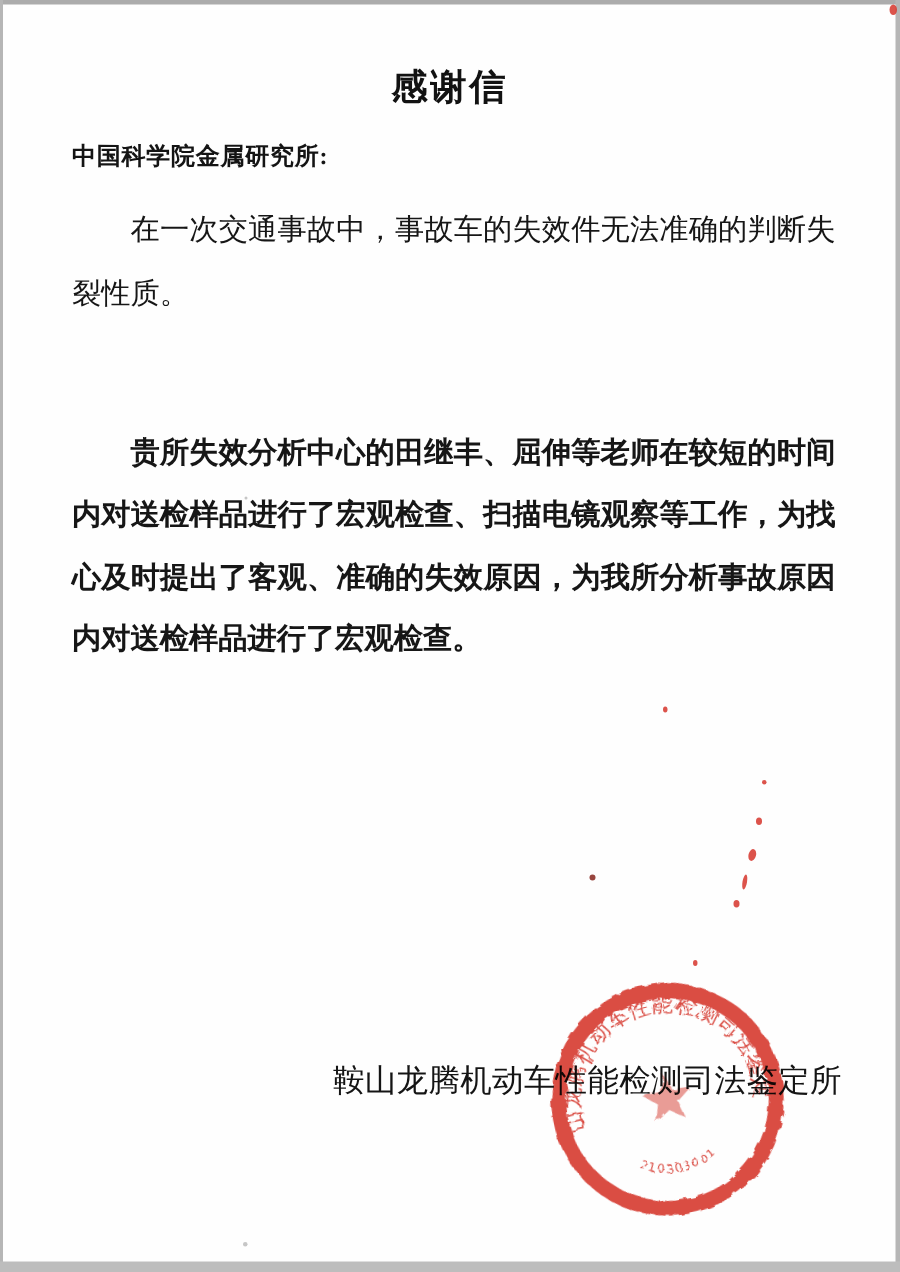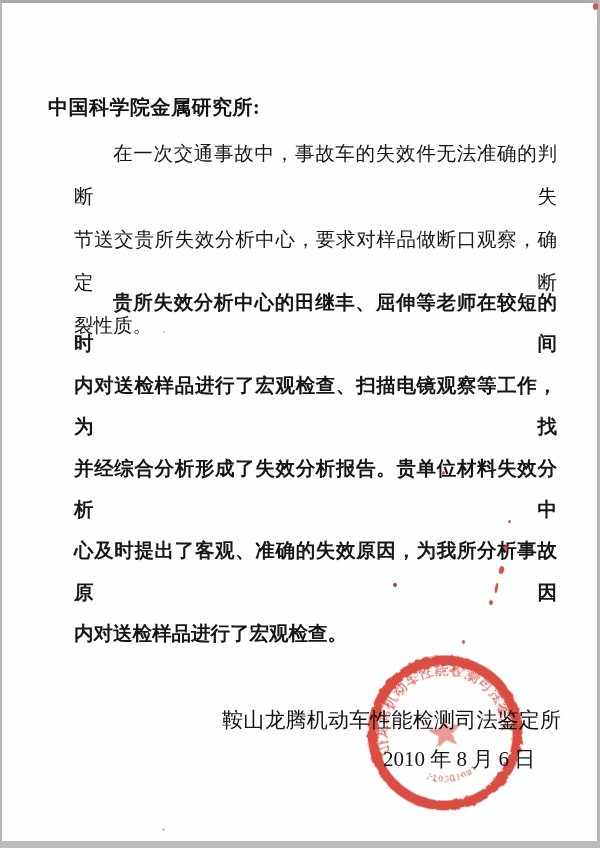--- a/index.html
+++ b/index.html
@@ -16,26 +16,26 @@
   .edge-right{left:597px;top:0;width:3px;height:848px;background:#b6b6b6;}
   .edge-bottom{left:0;top:841px;width:600px;height:7px;background:#bdbdbd;}
 
   .title{
     position:absolute;left:0;top:42px;width:600px;
     text-align:center;font-size:24px;font-weight:bold;color:#121212;
     letter-spacing:2px;margin:0;
   }
   .salutation{
     position:absolute;left:48px;top:94px;
-    font-size:20px;font-weight:bold;color:#141414;letter-spacing:0.5px;
+    font-size:16px;font-weight:bold;color:#141414;letter-spacing:0.5px;
   }
   .para{position:absolute;left:48px;width:509px;color:#161616;font-size:19.5px;}
   .para-1{top:132px;line-height:43px;}
   .para-2{top:282px;line-height:41.4px;font-weight:bold;}
-  .line{text-align:justify;text-align-last:justify;white-space:normal;margin-left:26px;}
+  .line{text-align:justify;text-align-last:justify;white-space:normal;}
   .line.last{text-align-last:left;}
   .line.first{text-indent:39px;}
 
   .signature{
     position:absolute;left:222px;top:706px;
     font-size:21px;color:#141414;letter-spacing:0.2px;
   }
   .date{
     position:absolute;left:383px;top:745px;
     font-size:21px;color:#141414;
@@ -55,38 +55,36 @@
 </head>
 <body>
 
 <div class="page">
 
   <div class="edge edge-top"></div>
   <div class="edge edge-left"></div>
   <div class="edge edge-right"></div>
   <div class="edge edge-bottom"></div>
 
+  <h1 class="title">感谢信</h1>
 
   <div class="salutation">中国科学院金属研究所:</div>
 
   <div class="para para-1">
       <div class="line first">在一次交通事故中，事故车的失效件无法准确的判断失</div>
-      <div class="line">节送交贵所失效分析中心，要求对样品做断口观察，确定断</div>
       <div class="line last">裂性质。</div>
     </div>
   <div class="para para-2">
       <div class="line first">贵所失效分析中心的田继丰、屈伸等老师在较短的时间</div>
       <div class="line">内对送检样品进行了宏观检查、扫描电镜观察等工作，为找</div>
-      <div class="line">并经综合分析形成了失效分析报告。贵单位材料失效分析中</div>
       <div class="line">心及时提出了客观、准确的失效原因，为我所分析事故原因</div>
       <div class="line last">内对送检样品进行了宏观检查。</div>
     </div>
 
   <div class="signature">鞍山龙腾机动车性能检测司法鉴定所</div>
-  <div class="date">2010 年 8 月 6 日</div>
 
   <svg class="stamp" width="170" height="170" viewBox="-85 -85 170 170">
     <defs>
       <filter id="inkrough" x="-25%" y="-25%" width="150%" height="150%">
         <feTurbulence type="fractalNoise" baseFrequency="0.14" numOctaves="2" seed="7" result="n"></feTurbulence>
         <feDisplacementMap in="SourceGraphic" in2="n" scale="4"></feDisplacementMap>
         <feGaussianBlur stdDeviation="0.35"></feGaussianBlur>
       </filter>
       <path id="arcTop" d="M -56.4 16.2 A 58.7 58.7 0 1 1 56.4 16.2"></path>
       <path id="arcBottom" d="M -40.1 28.1 A 49 49 0 0 0 40.1 28.1"></path>

